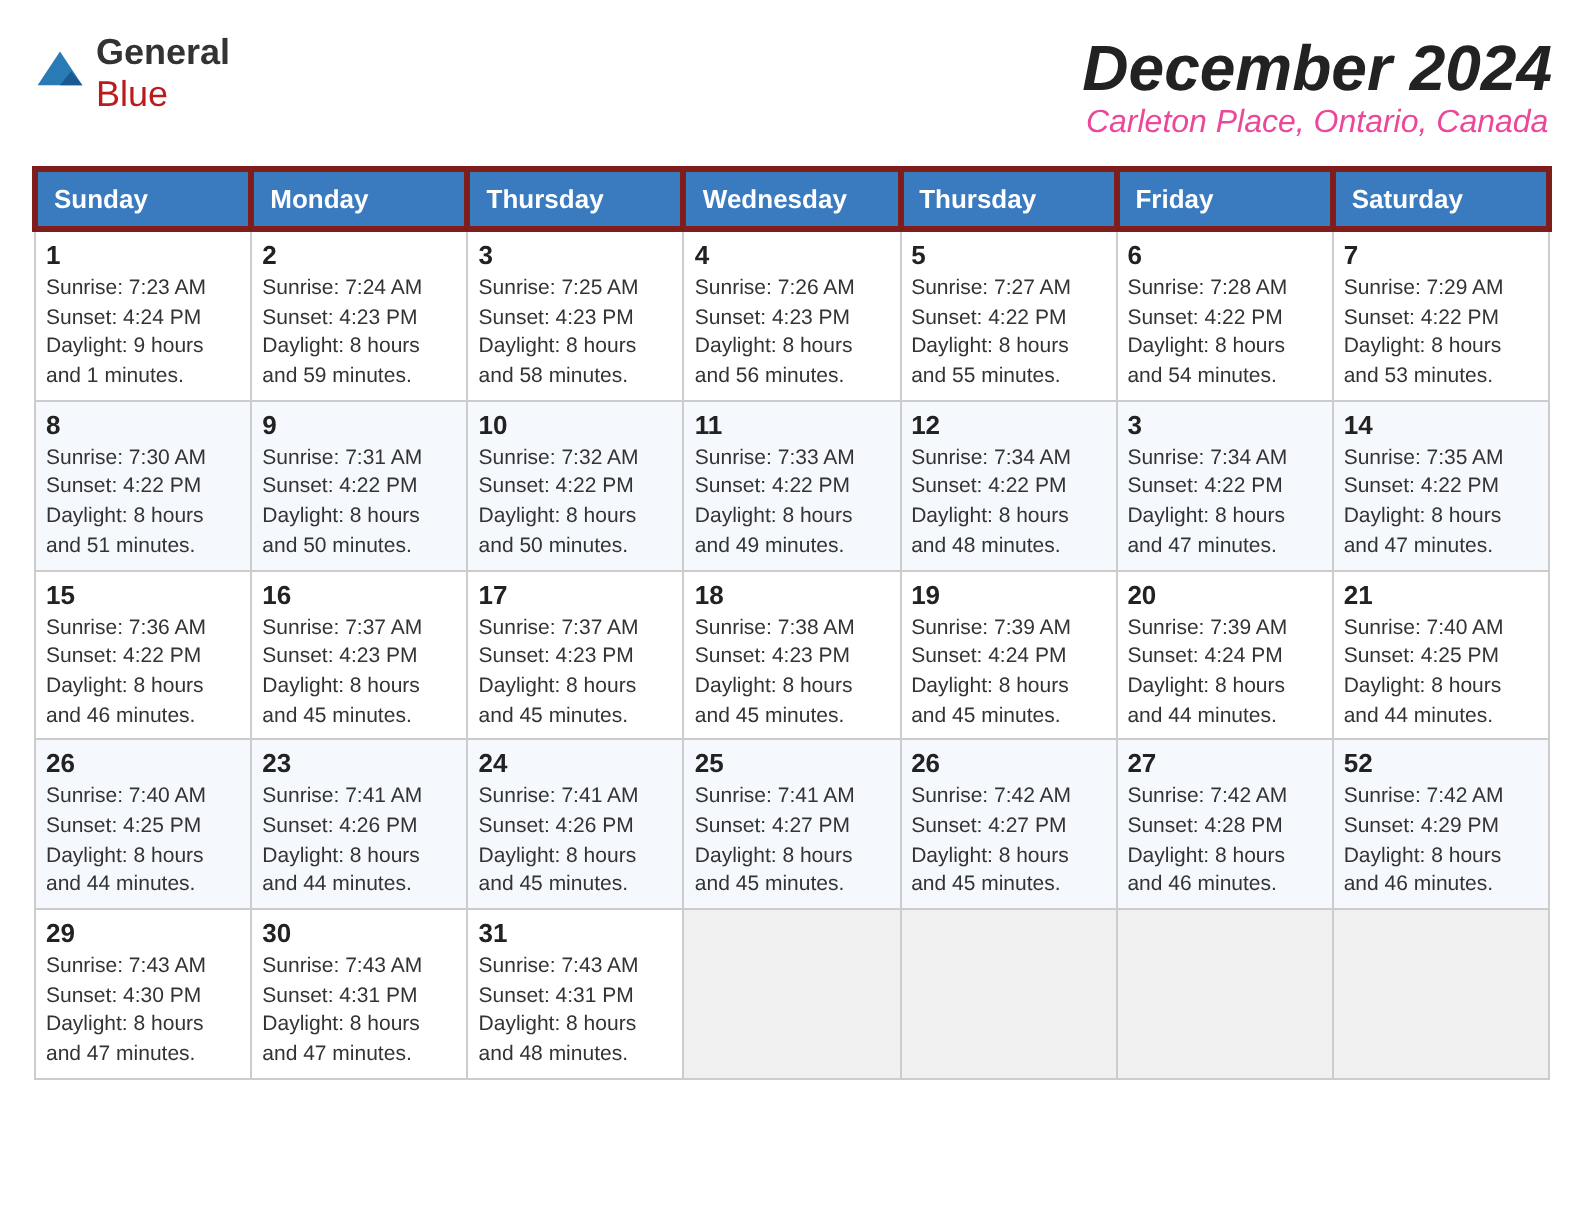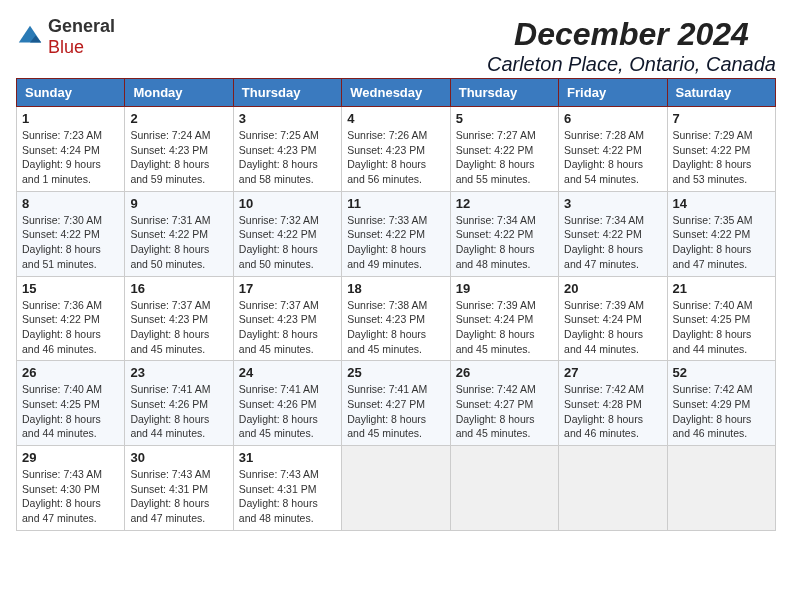--- a/index.html
+++ b/index.html
@@ -7,21 +7,21 @@
       font-family: Arial, sans-serif;
       background: #fff;
       width: 792px;
       min-height: 612px;
       padding: 16px;
     }
     .header-area {
       display: flex;
       justify-content: space-between;
       align-items: flex-start;
-      margin-bottom: 2px;
+      margin-bottom: 12px;
     }
     .logo {
       display: flex;
       align-items: center;
       gap: 4px;
     }
     .logo-text-general {
       font-size: 18px;
       font-weight: bold;
       color: #333;
@@ -38,36 +38,36 @@
     .title-area {
       text-align: center;
       font-style: italic;
     }
     .page-title {
       font-size: 32px;
       font-weight: bold;
       color: #222;
     }
     .page-subtitle {
-      font-size: 20px;
-      color: #0f172a;
+      font-size: 16px;
+      color: #ec4899;
     }
     .calendar {
       width: 100%;
       border-collapse: collapse;
       font-size: 11px;
     }
     .calendar thead tr th {
       background-color: #3a7abf;
       color: #fff;
       font-weight: bold;
       font-size: 13px;
       padding: 6px 8px;
       text-align: left;
-      border: 1px solid #7f1d1d;
+      border: 3px solid #7f1d1d;
     }
     .calendar tbody tr td {
       border: 1px solid #ccc;
       vertical-align: top;
       padding: 4px 5px;
       background: #fff;
       width: calc(100% / 7);
     }
     .calendar tbody tr:nth-child(even) td {
       background: #f5f8fc;

